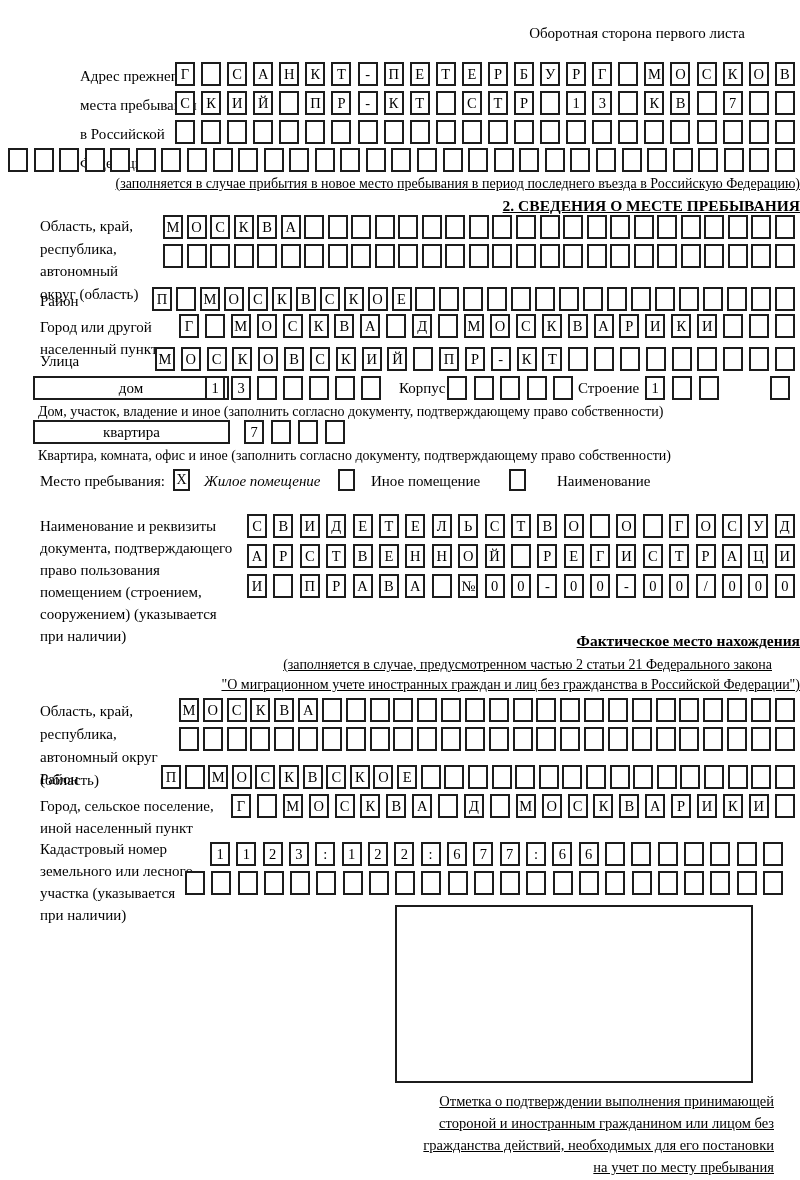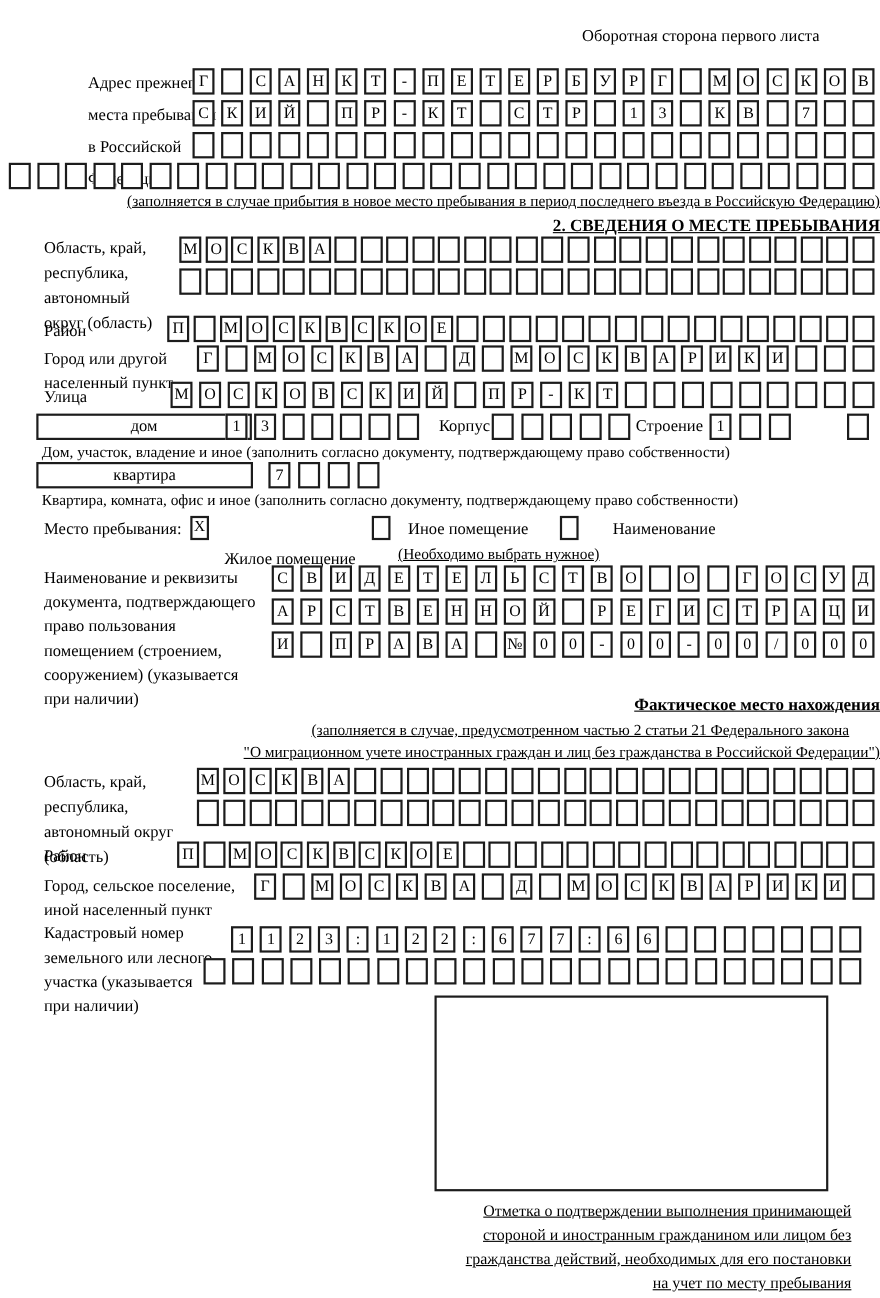--- a/index.html
+++ b/index.html
@@ -332,26 +332,25 @@
   <div class="boxrow" style="left:244px;top:420px;width:101px;">
       <div class="box">7</div>
       <div class="box"></div>
       <div class="box"></div>
       <div class="box"></div>
     </div>
   <div class="abs cap" style="left:38px;top:448px;">Квартира, комната, офис и иное (заполнить согласно документу, подтверждающему право собственности)</div>
 
   <div class="abs t" style="left:40px;top:472px;">Место пребывания:</div>
   <div class="check" style="left:173px;top:469px;">X</div>
-  <div class="abs t" style="left:204px;top:500px;">Жилое помещение</div>
+  <div class="abs t" style="left:204px;top:472px;font-style:italic;">Жилое помещение</div>
   <div class="check" style="left:338px;top:469px;"></div>
   <div class="abs t" style="left:371px;top:472px;">Иное помещение</div>
   <div class="check" style="left:509px;top:469px;"></div>
   <div class="abs t" style="left:557px;top:472px;">Наименование</div>
-  <div class="abs cap center" style="left:245px;top:497px;width:300px;">(Необходимо выбрать нужное)</div>
 
   <div class="abs t pre" style="left:40px;top:515px;line-height:22px;">Наименование и реквизиты
 документа, подтверждающего
 право пользования
 помещением (строением,
 сооружением) (указывается
 при наличии)</div>
   <div class="boxrow" style="left:247px;top:514px;width:548px;">
       <div class="box">С</div>
       <div class="box">В</div>

